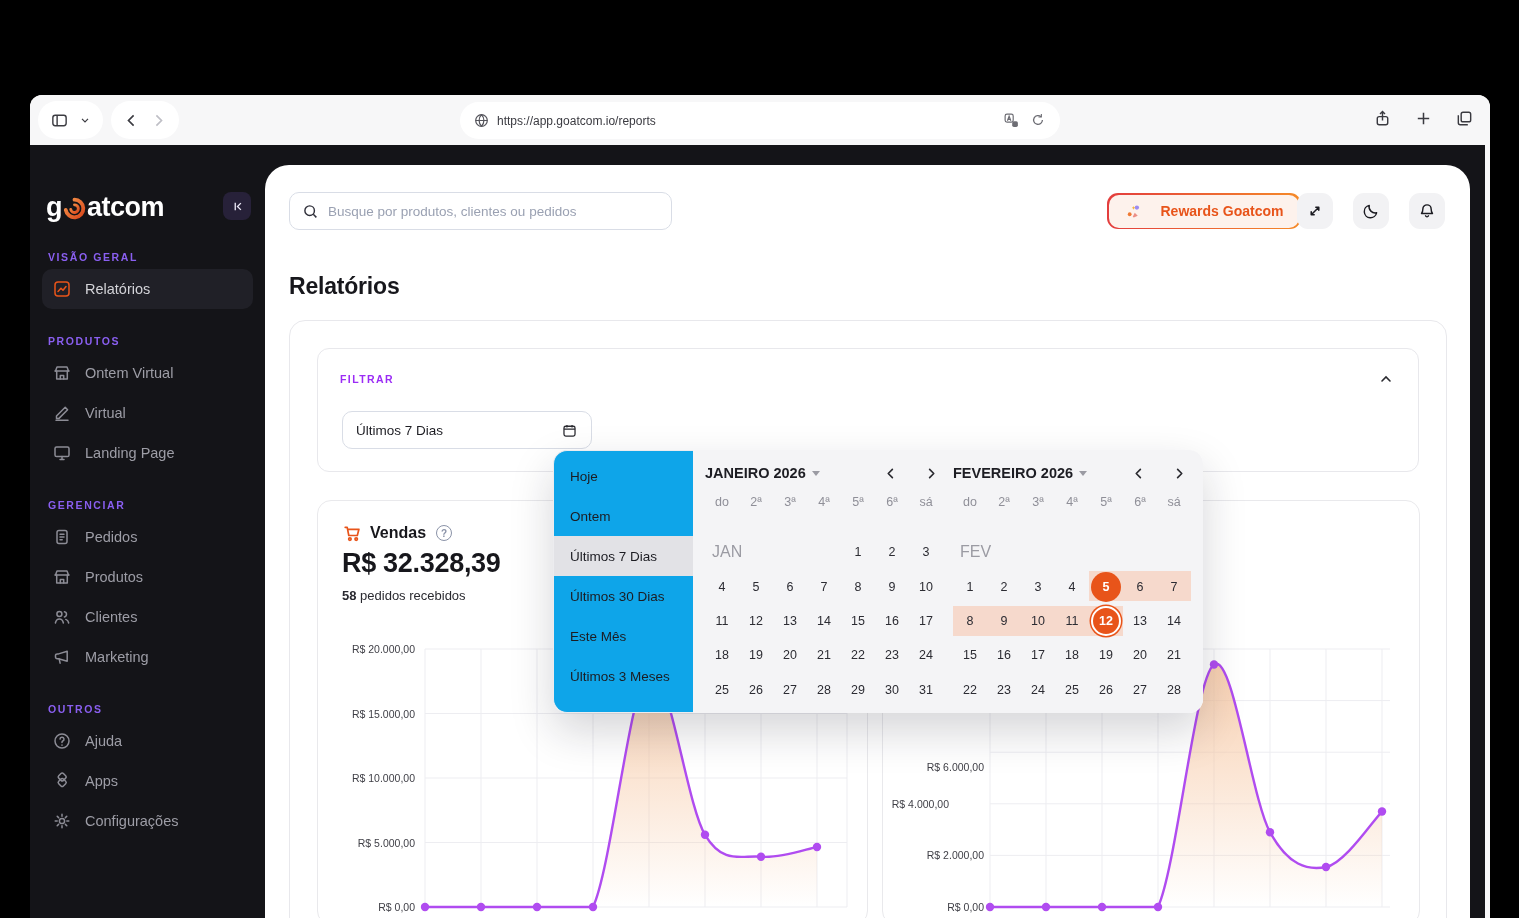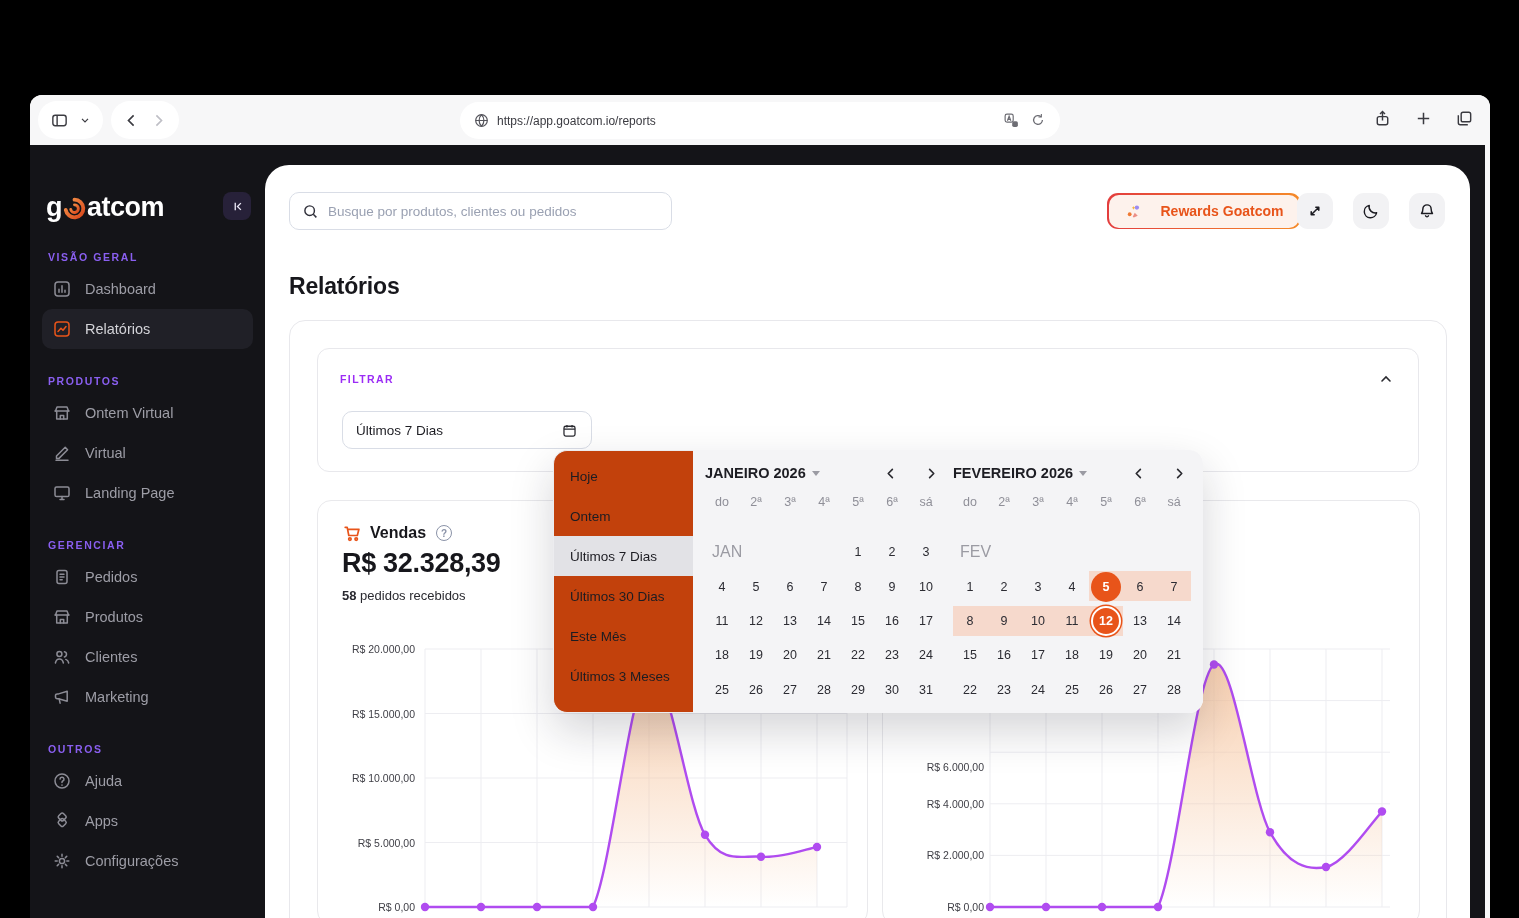--- a/index.html
+++ b/index.html
@@ -77,21 +77,21 @@
   .vendas-value { position:absolute; left:24px; top:47px; font-size:27px; font-weight:800;
                   color:#17171c; letter-spacing:-0.3px; }
   .vendas-sub { position:absolute; left:24px; top:87px; font-size:13px; color:#2a2a30; }
   .vendas-sub b { font-weight:700; }
   .ylab { position:absolute; width:110px; text-align:right; font-size:10.5px; color:#3f3f46; }
   .chart-svg { position:absolute; overflow:visible; }
   
   .popup { position:absolute; left:288px; top:285px; width:650px; height:263px; z-index:40;
            display:flex; border-radius:14px; box-shadow:0 18px 44px rgba(20,20,40,.18);
            background:#fff; }
-  .preset-col { width:140px; background:#c2410c; border-radius:14px 0 0 14px;
+  .preset-col { width:140px; background:#0ea5e9; border-radius:14px 0 0 14px;
                 border:1px solid #ececef; border-right:none; padding-top:5px; overflow:hidden; }
   .preset-item { height:40px; display:flex; align-items:center; padding:0 16px;
                  font-size:13.5px; color:#1c1c22; cursor:pointer; white-space:nowrap; }
   .preset-item.selected { background:#e2e2e6; }
   .cal-col { flex:1; background:#f4f4f6; border-radius:0 14px 14px 0;
              padding:8px 12px 0; display:flex; justify-content:space-between; }
   .month { width:238px; position:relative; }
   .month-head { height:30px; display:flex; align-items:center; font-size:14.5px;
                 font-weight:700; color:#1d1d23; }
   .caret-down { width:0; height:0; border-left:4.5px solid transparent;
@@ -213,29 +213,20 @@
             <span>atcom</span>
         </div>
         <div class="collapse-btn">
           <svg width="15" height="15" viewBox="0 0 20 20" fill="none" stroke="currentColor" stroke-width="1.8">
               <path d="M7 5v10M14.5 5.5L10 10l4.5 4.5"></path>
             </svg>
         </div>
       </div>
       <div id="side-sections">
           <div class="section-label">VISÃO GERAL</div>
-          <div class="side-item">
-            <span class="ic">
-              <svg width="20" height="20" viewBox="0 0 20 20" fill="none" stroke="currentColor" stroke-width="1.5" stroke-linecap="round" stroke-linejoin="round">
-                <rect x="3" y="3" width="14" height="14" rx="3"></rect>
-                <path d="M7 13.2v-3M10 13.2V6.8M13 13.2v-1.9"></path>
-              </svg>
-            </span>
-            <span>Dashboard</span>
-          </div>
           <div class="side-item active">
             <span class="ic">
               <svg width="20" height="20" viewBox="0 0 20 20" fill="none" stroke="currentColor" stroke-width="1.5" stroke-linecap="round" stroke-linejoin="round">
                 <rect x="3" y="3" width="14" height="14" rx="3"></rect>
                 <path d="M6 12.5l3-3.2 2 2 3-3.8"></path>
               </svg>
             </span>
             <span>Relatórios</span>
           </div>
           <div class="section-label">PRODUTOS</div>
@@ -432,21 +423,21 @@
           <div class="ylab" style="left: 40px; top: 478px;">R$ 20.000,00</div>
           <div class="ylab" style="left: 40px; top: 542.5px;">R$ 15.000,00</div>
           <div class="ylab" style="left: 40px; top: 607px;">R$ 10.000,00</div>
           <div class="ylab" style="left: 40px; top: 671.5px;">R$ 5.000,00</div>
           <div class="ylab" style="left: 40px; top: 736px;">R$ 0,00</div>
         </div>
       <div id="ylabels-right">
           <div class="ylab" style="left: 609px; top: 478px;">R$ 10.000,00</div>
           <div class="ylab" style="left: 609px; top: 529.6px;">R$ 8.000,00</div>
           <div class="ylab" style="left: 609px; top: 581.2px; margin-top: 15px;">R$ 6.000,00</div>
-          <div class="ylab" style="left: 609px; top: 632.8px;">R$ 4.000,00</div>
+          <div class="ylab" style="left: 574px; top: 632.8px;">R$ 4.000,00</div>
           <div class="ylab" style="left: 609px; top: 684.4px;">R$ 2.000,00</div>
           <div class="ylab" style="left: 609px; top: 736px;">R$ 0,00</div>
         </div>
       <svg id="chart-left" class="chart-svg" style="left:154px; top:478px;" width="438" height="286">
           <defs>
             <linearGradient id="chart-left-grad" x1="0" y1="0" x2="0" y2="1">
               <stop offset="0" stop-color="#f6c49d" stop-opacity="0.8"></stop>
               <stop offset="1" stop-color="#f6c49d" stop-opacity="0"></stop>
             </linearGradient>
           </defs>

